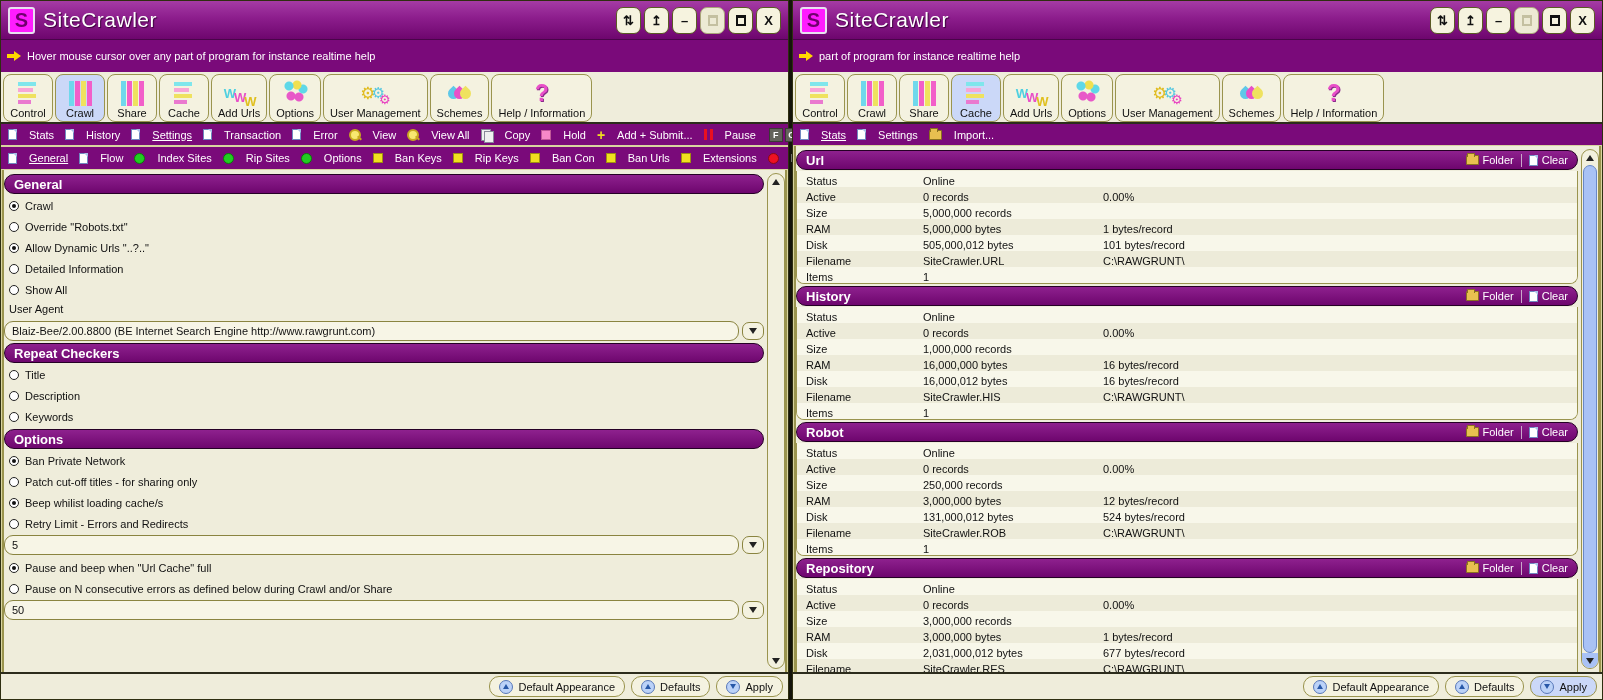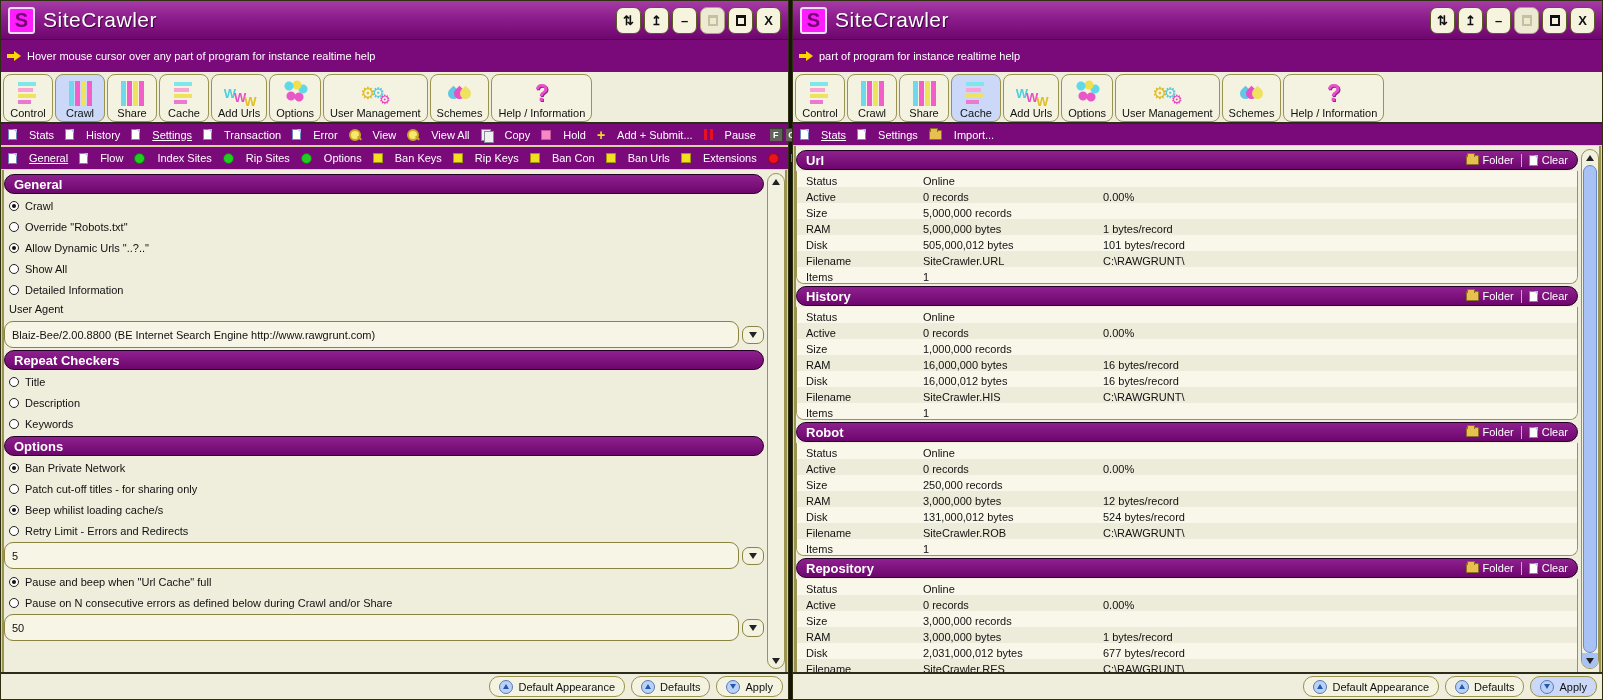--- a/index.html
+++ b/index.html
@@ -96,21 +96,21 @@
     color:#fff; font-size:13px; font-weight:bold; display:flex; align-items:center; padding:0 9px; margin:2px 0 1px 0; }
   .sechdr .sectitle { flex:1; }
   .hdiv { width:1px; height:13px; background:#caa8ca; margin:0 7px; }
   .hbtn { display:flex; align-items:center; gap:4px; font-size:11px; font-weight:normal; color:#fff; cursor:default; }
 
   .optrow { height:21px; display:flex; align-items:center; gap:6px; font-size:11px; color:#111; padding-left:5px; }
   .radio { width:10px; height:10px; border:1px solid #222; border-radius:50%; background:#fff; flex:0 0 10px; position:relative; }
   .radio.sel::after { content:""; position:absolute; left:2px; top:2px; width:4px; height:4px; background:#111; border-radius:50%; }
   .fieldlbl { font-size:11px; color:#111; padding:3px 0 5px 5px; }
   .combo { display:flex; align-items:center; gap:3px; margin:1px 0 2px 0; }
-  .combo-field { flex:1; height:27px; border:1px solid #8a8440; border-radius:9px; background:#F7F5E6;
+  .combo-field { flex:1; height:20px; border:1px solid #8a8440; border-radius:9px; background:#F7F5E6;
     font-size:11px; color:#111; display:flex; align-items:center; padding:0 7px; white-space:nowrap; overflow:hidden; }
   .combo-arrow { width:22px; height:18px; border:1px solid #8a8440; border-radius:7px; background:#F4F2E0;
     display:flex; align-items:center; justify-content:center; }
   .tri-down { width:0; height:0; border-left:4px solid transparent; border-right:4px solid transparent; border-top:6px solid #222; }
   .tri-up { width:0; height:0; border-left:4px solid transparent; border-right:4px solid transparent; border-bottom:6px solid #222; }
 
   
   .rows { border:1px solid #9a944e; border-top:none; border-radius:0 0 8px 8px; overflow:hidden; margin-bottom:1px; }
   .statrow { height:16px; display:flex; align-items:flex-end; font-size:11px; color:#111; white-space:nowrap; }
   .statrow:nth-child(odd) { background:#F8F7EA; }
@@ -344,25 +344,25 @@
       <div class="optrow">
           <span class="radio"></span>
           <span>Override "Robots.txt"</span>
         </div>
       <div class="optrow">
           <span class="radio sel"></span>
           <span>Allow Dynamic Urls "..?.."</span>
         </div>
       <div class="optrow">
           <span class="radio"></span>
+          <span>Detailed Information</span>
+        </div>
+      <div class="optrow">
+          <span class="radio"></span>
           <span>Show All</span>
-        </div>
-      <div class="optrow">
-          <span class="radio"></span>
-          <span>Detailed Information</span>
         </div>
       <div class="fieldlbl">User Agent</div>
       <div class="combo">
         <span class="combo-field">Blaiz-Bee/2.00.8800 (BE Internet Search Engine http://www.rawgrunt.com)</span>
         <span class="combo-arrow">
             <span class="tri-down"></span>
           </span>
       </div>
 
       <div class="sechdr">

